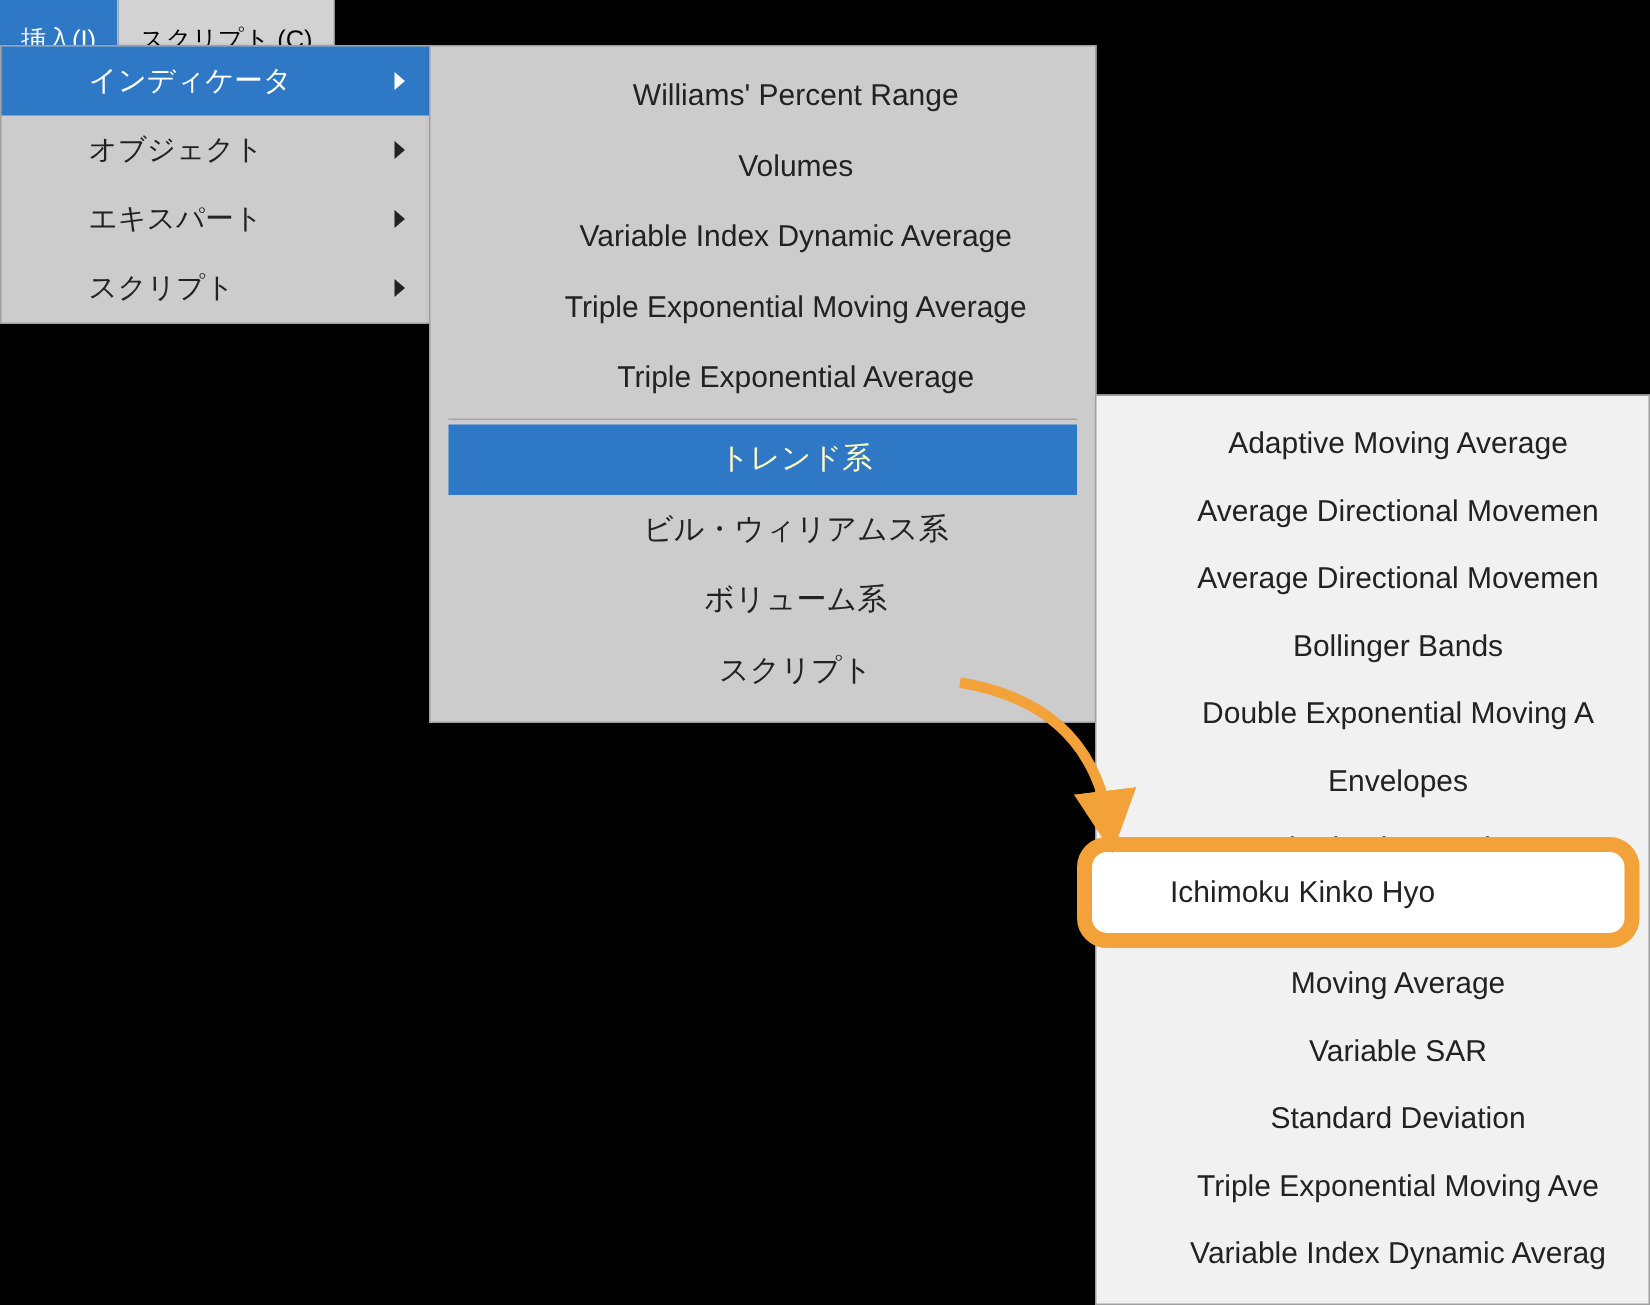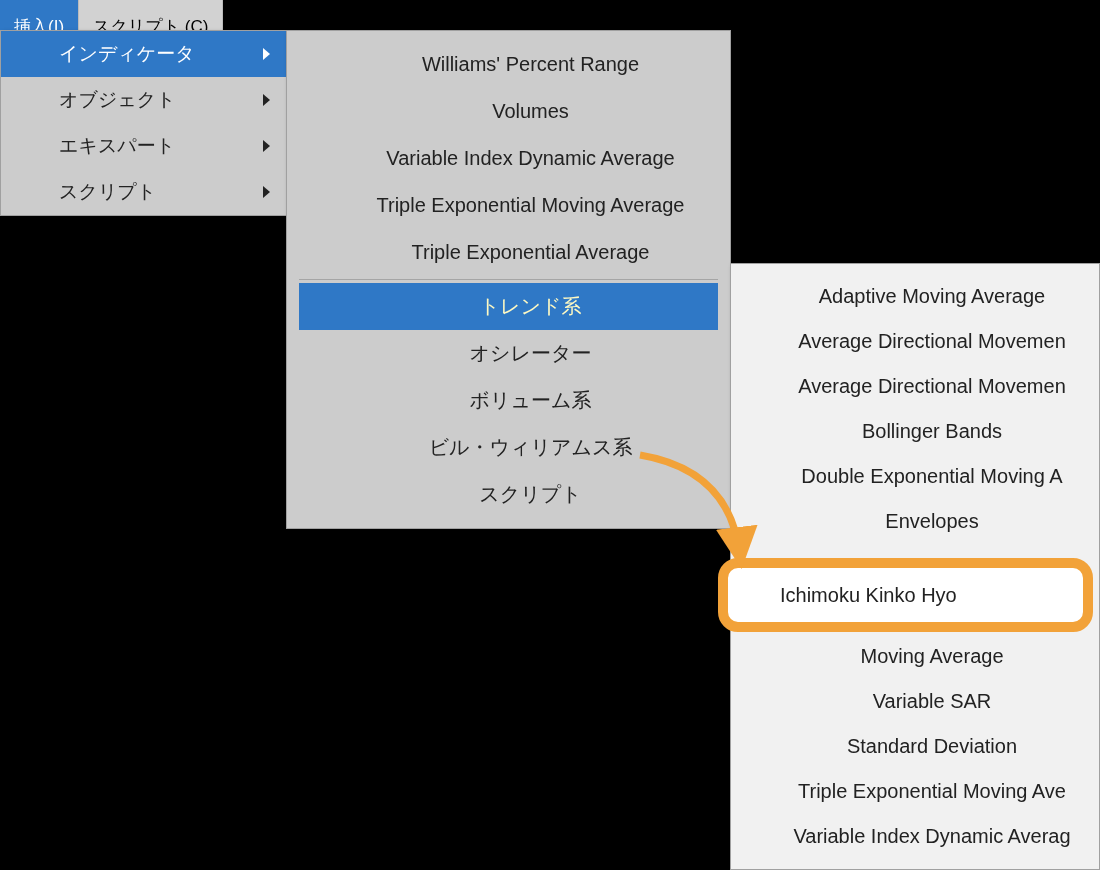--- a/index.html
+++ b/index.html
@@ -166,23 +166,22 @@
 </div>
 
 <div class="menu-panel menu2">
   <div class="item">Williams' Percent Range</div>
   <div class="item">Volumes</div>
   <div class="item">Variable Index Dynamic Average</div>
   <div class="item">Triple Exponential Moving Average</div>
   <div class="item">Triple Exponential Average</div>
   <div class="sep"></div>
   <div class="item highlight">トレンド系</div>
-  <div class="item">オシレーター</div>
+  <div class="item">ビル・ウィリアムス系</div>
   <div class="item">ボリューム系</div>
-  <div class="item">ビル・ウィリアムス系</div>
   <div class="item">スクリプト</div>
 </div>
 
 <div class="menu-panel menu3">
   <div class="item">Adaptive Moving Average</div>
   <div class="item">Average Directional Movemen</div>
   <div class="item">Average Directional Movemen</div>
   <div class="item">Bollinger Bands</div>
   <div class="item">Double Exponential Moving A</div>
   <div class="item">Envelopes</div>

